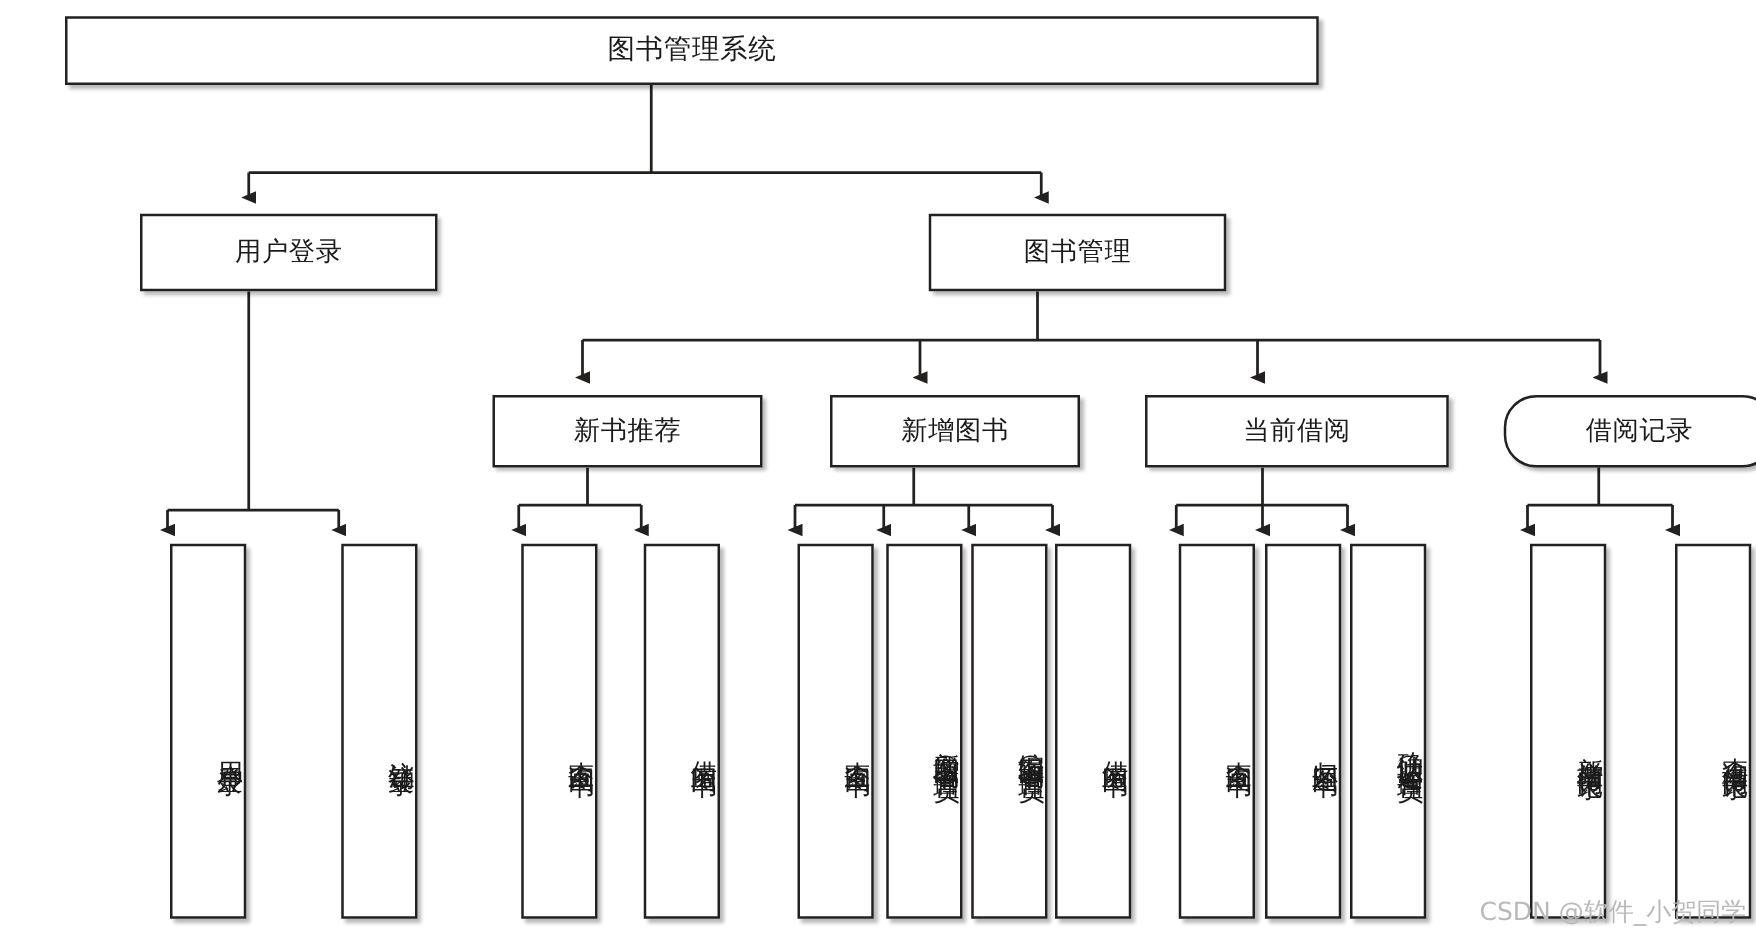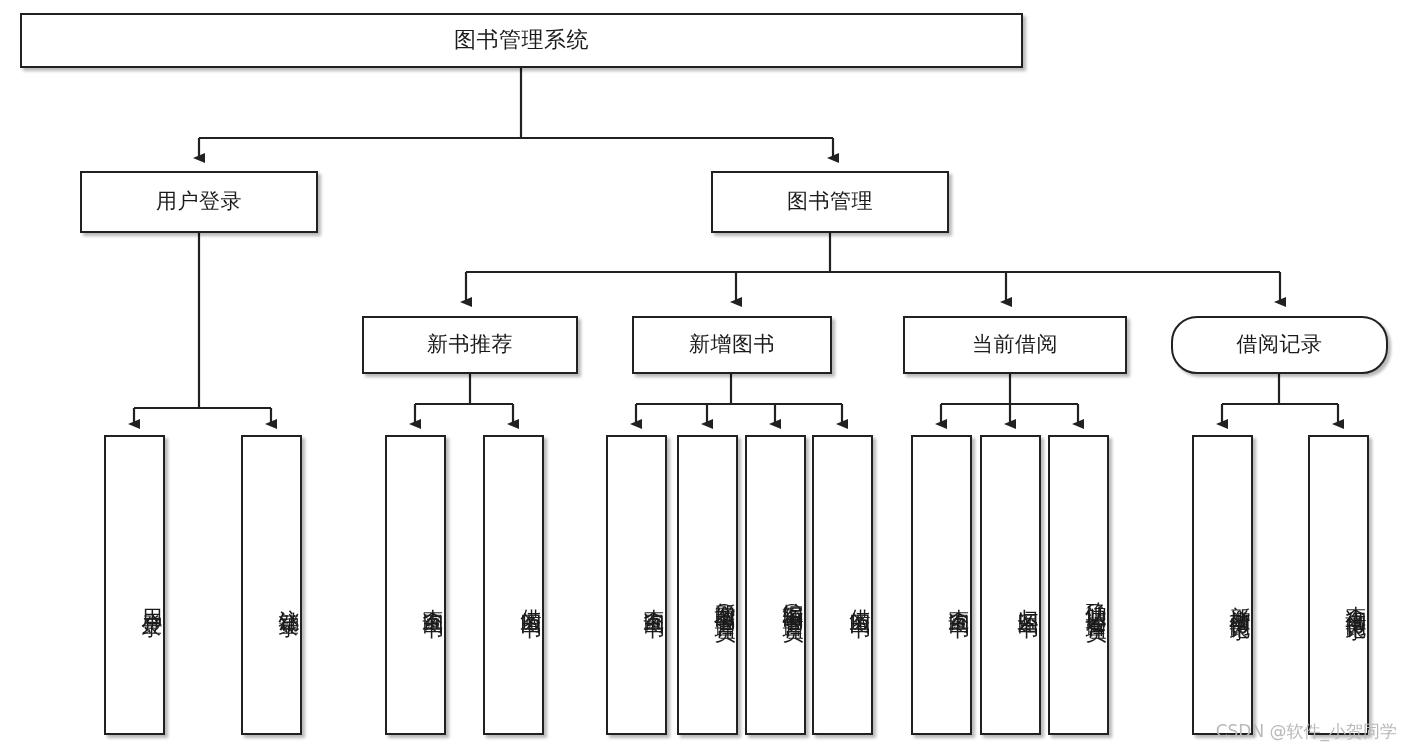--- a/index.html
+++ b/index.html
@@ -28,20 +28,21 @@
   .node {
     position: absolute;
     box-sizing: border-box;
     background: #ffffff;
     border: 2px solid #23211f;
     box-shadow: 3px 3px 3px rgba(0,0,0,0.28);
     display: flex;
     align-items: center;
     justify-content: center;
     color: #1b1b1b;
+    margin-left: 32px;
   }
   .node.horiz {
     font-size: 21px;
     letter-spacing: 0.5px;
     line-height: 1.2;
   }
   .node.root {
     font-size: 22px;
   }
   .node.vert {
@@ -56,21 +57,21 @@
   }
   .node.vert .vlabel {
     writing-mode: vertical-rl;
     text-orientation: upright;
     white-space: nowrap;
   }
   .watermark {
     position: absolute;
     right: 8px;
     bottom: 4px;
-    font-size: 17px;
+    font-size: 20px;
     color: #b9b9b9;
     white-space: nowrap;
     user-select: none;
   }
 </style>
 </head>
 <body>
 
 <div id="canvas">
 
@@ -137,21 +138,21 @@
   </div>
 
   <div class="node horiz" style="left:711px; top:171px; width:238px; height:62px;">
     <span>图书管理</span>
   </div>
 
   <div class="node horiz" style="left:632px; top:316px; width:200px; height:58px;">
     <span>新增图书</span>
   </div>
 
-  <div class="node horiz" style="left:903px; top:316px; width:224px; height:58px;">
+  <div class="node horiz" style="left:884px; top:316px; width:243px; height:58px;">
     <span>当前借阅</span>
   </div>
 
   <div class="node horiz" style="left:1171px; top:316px; width:217px; height:58px;border-radius:26px;">
     <span>借阅记录</span>
   </div>
 
   <div class="node vert" style="left:104px; top:435px; width:61px; height:300px;">
     <span class="vlabel">用户登录</span>
   </div>

